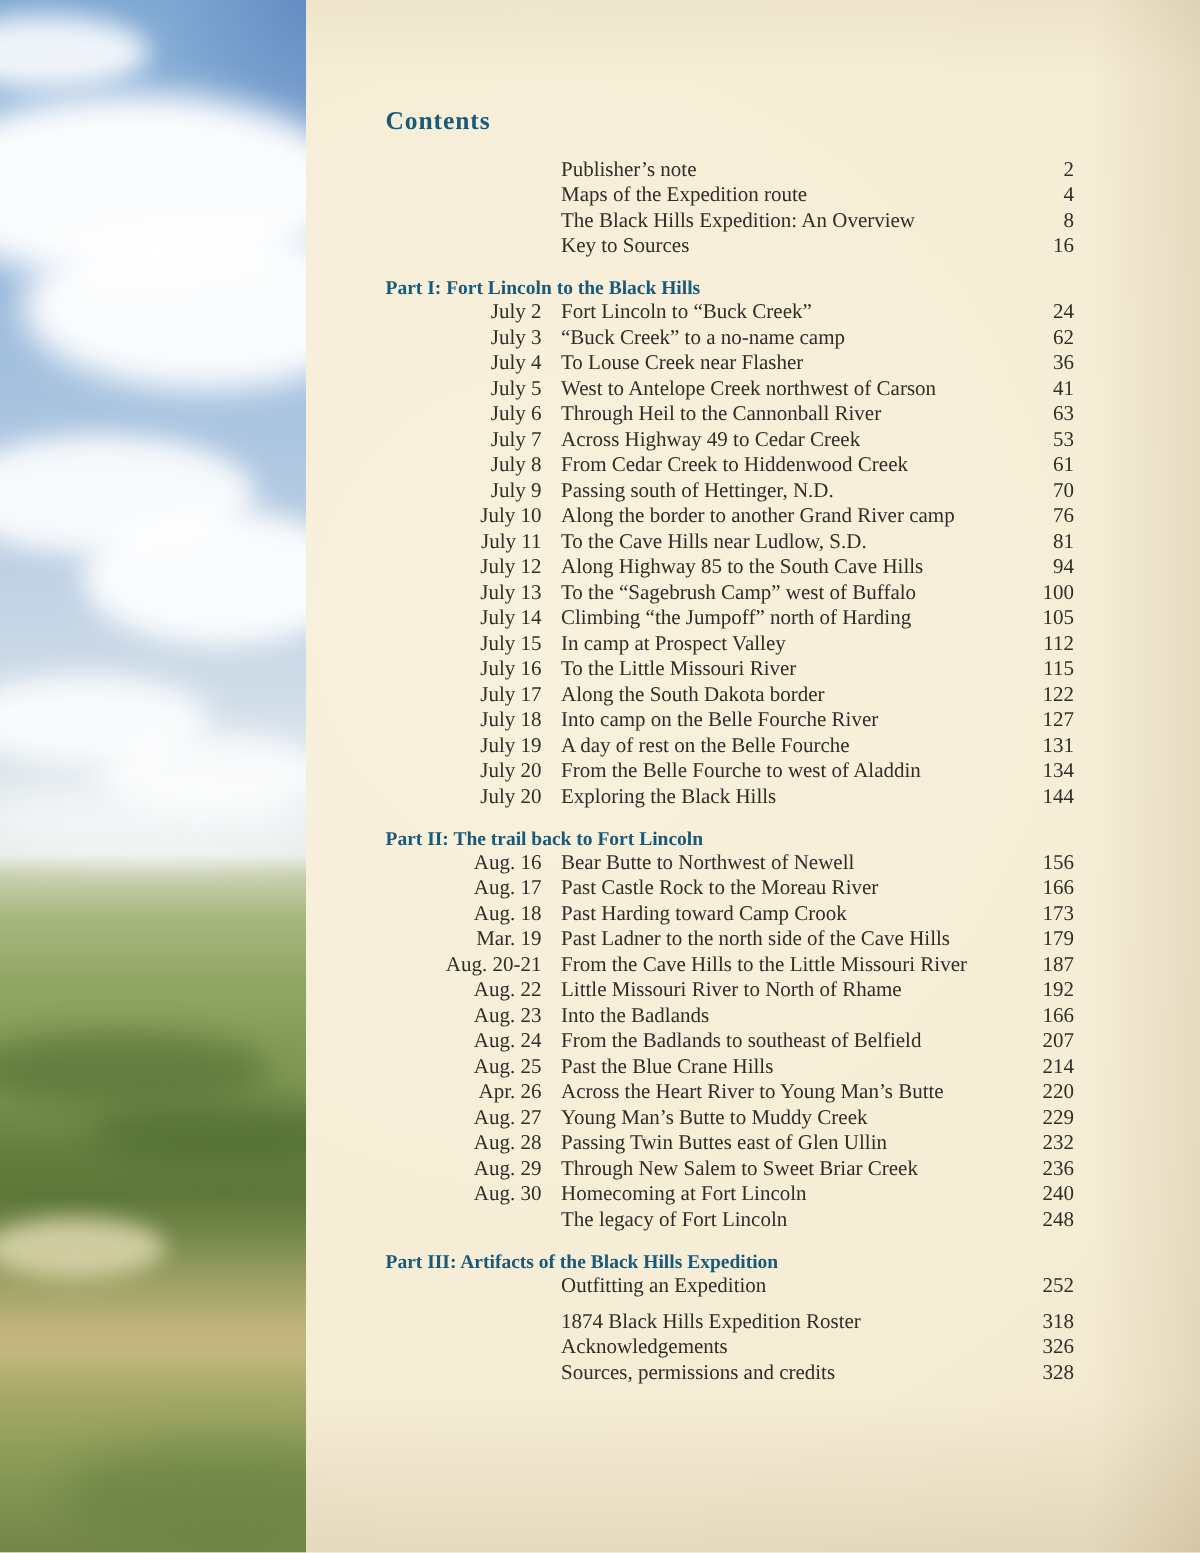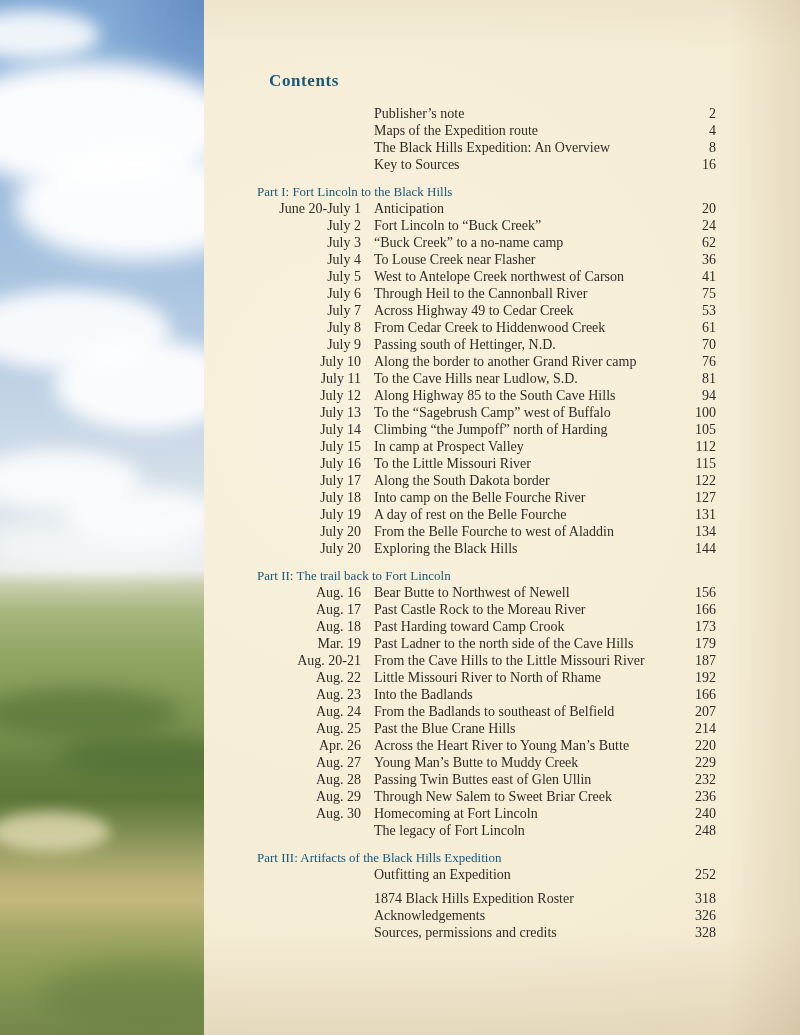--- a/index.html
+++ b/index.html
@@ -41,24 +41,24 @@
   .land-dark2{position:absolute;left:60px;top:735px;width:180px;height:40px;background:#46632c;border-radius:50%;filter:blur(10px);opacity:.5;}
   .outcrop{position:absolute;left:-10px;top:812px;width:120px;height:40px;background:#e3dcb4;border-radius:50%;filter:blur(7px);opacity:.8;}
   .land-dark3{position:absolute;left:40px;top:960px;width:220px;height:70px;background:#5d7a3c;border-radius:50%;filter:blur(14px);opacity:.45;}
 
   
   .content{
     position:absolute;left:257px;top:70px;width:459px;
   }
   .toc-title{
     font-size:17px;font-weight:700;color:var(--head-color);
-    letter-spacing:.6px;margin:0 0 13px 12px;line-height:22px;
+    letter-spacing:.6px;margin:0 0 13px 0;line-height:22px;
   }
   .part-heading{
-    font-weight:400;color:var(--head-color);font-size:13px;
+    font-weight:700;color:var(--head-color);font-size:13px;
     line-height:17px;margin-top:10px;white-space:nowrap;
   }
   .toc-row{display:flex;line-height:17px;font-size:14px;white-space:nowrap;}
   .col-date{width:104px;text-align:right;flex:none;}
   .col-title{margin-left:13px;flex:1;overflow:hidden;}
   .col-page{flex:none;text-align:right;min-width:28px;}
   .toc-gap{height:7px;}
 </style>
 </head>
 <body>
@@ -96,25 +96,20 @@
         <span class="col-title">The Black Hills Expedition: An Overview</span>
         <span class="col-page">8</span>
       </div>
       <div class="toc-row">
         <span class="col-date"></span>
         <span class="col-title">Key to Sources</span>
         <span class="col-page">16</span>
       </div>
       <div class="part-heading">Part I: Fort Lincoln to the Black Hills</div>
       <div class="toc-row">
-        <span class="col-date">June 20-July 1</span>
-        <span class="col-title">Anticipation</span>
-        <span class="col-page">20</span>
-      </div>
-      <div class="toc-row">
         <span class="col-date">July 2</span>
         <span class="col-title">Fort Lincoln to “Buck Creek”</span>
         <span class="col-page">24</span>
       </div>
       <div class="toc-row">
         <span class="col-date">July 3</span>
         <span class="col-title">“Buck Creek” to a no-name camp</span>
         <span class="col-page">62</span>
       </div>
       <div class="toc-row">
@@ -123,21 +118,21 @@
         <span class="col-page">36</span>
       </div>
       <div class="toc-row">
         <span class="col-date">July 5</span>
         <span class="col-title">West to Antelope Creek northwest of Carson</span>
         <span class="col-page">41</span>
       </div>
       <div class="toc-row">
         <span class="col-date">July 6</span>
         <span class="col-title">Through Heil to the Cannonball River</span>
-        <span class="col-page">75</span>
+        <span class="col-page">63</span>
       </div>
       <div class="toc-row">
         <span class="col-date">July 7</span>
         <span class="col-title">Across Highway 49 to Cedar Creek</span>
         <span class="col-page">53</span>
       </div>
       <div class="toc-row">
         <span class="col-date">July 8</span>
         <span class="col-title">From Cedar Creek to Hiddenwood Creek</span>
         <span class="col-page">61</span>

